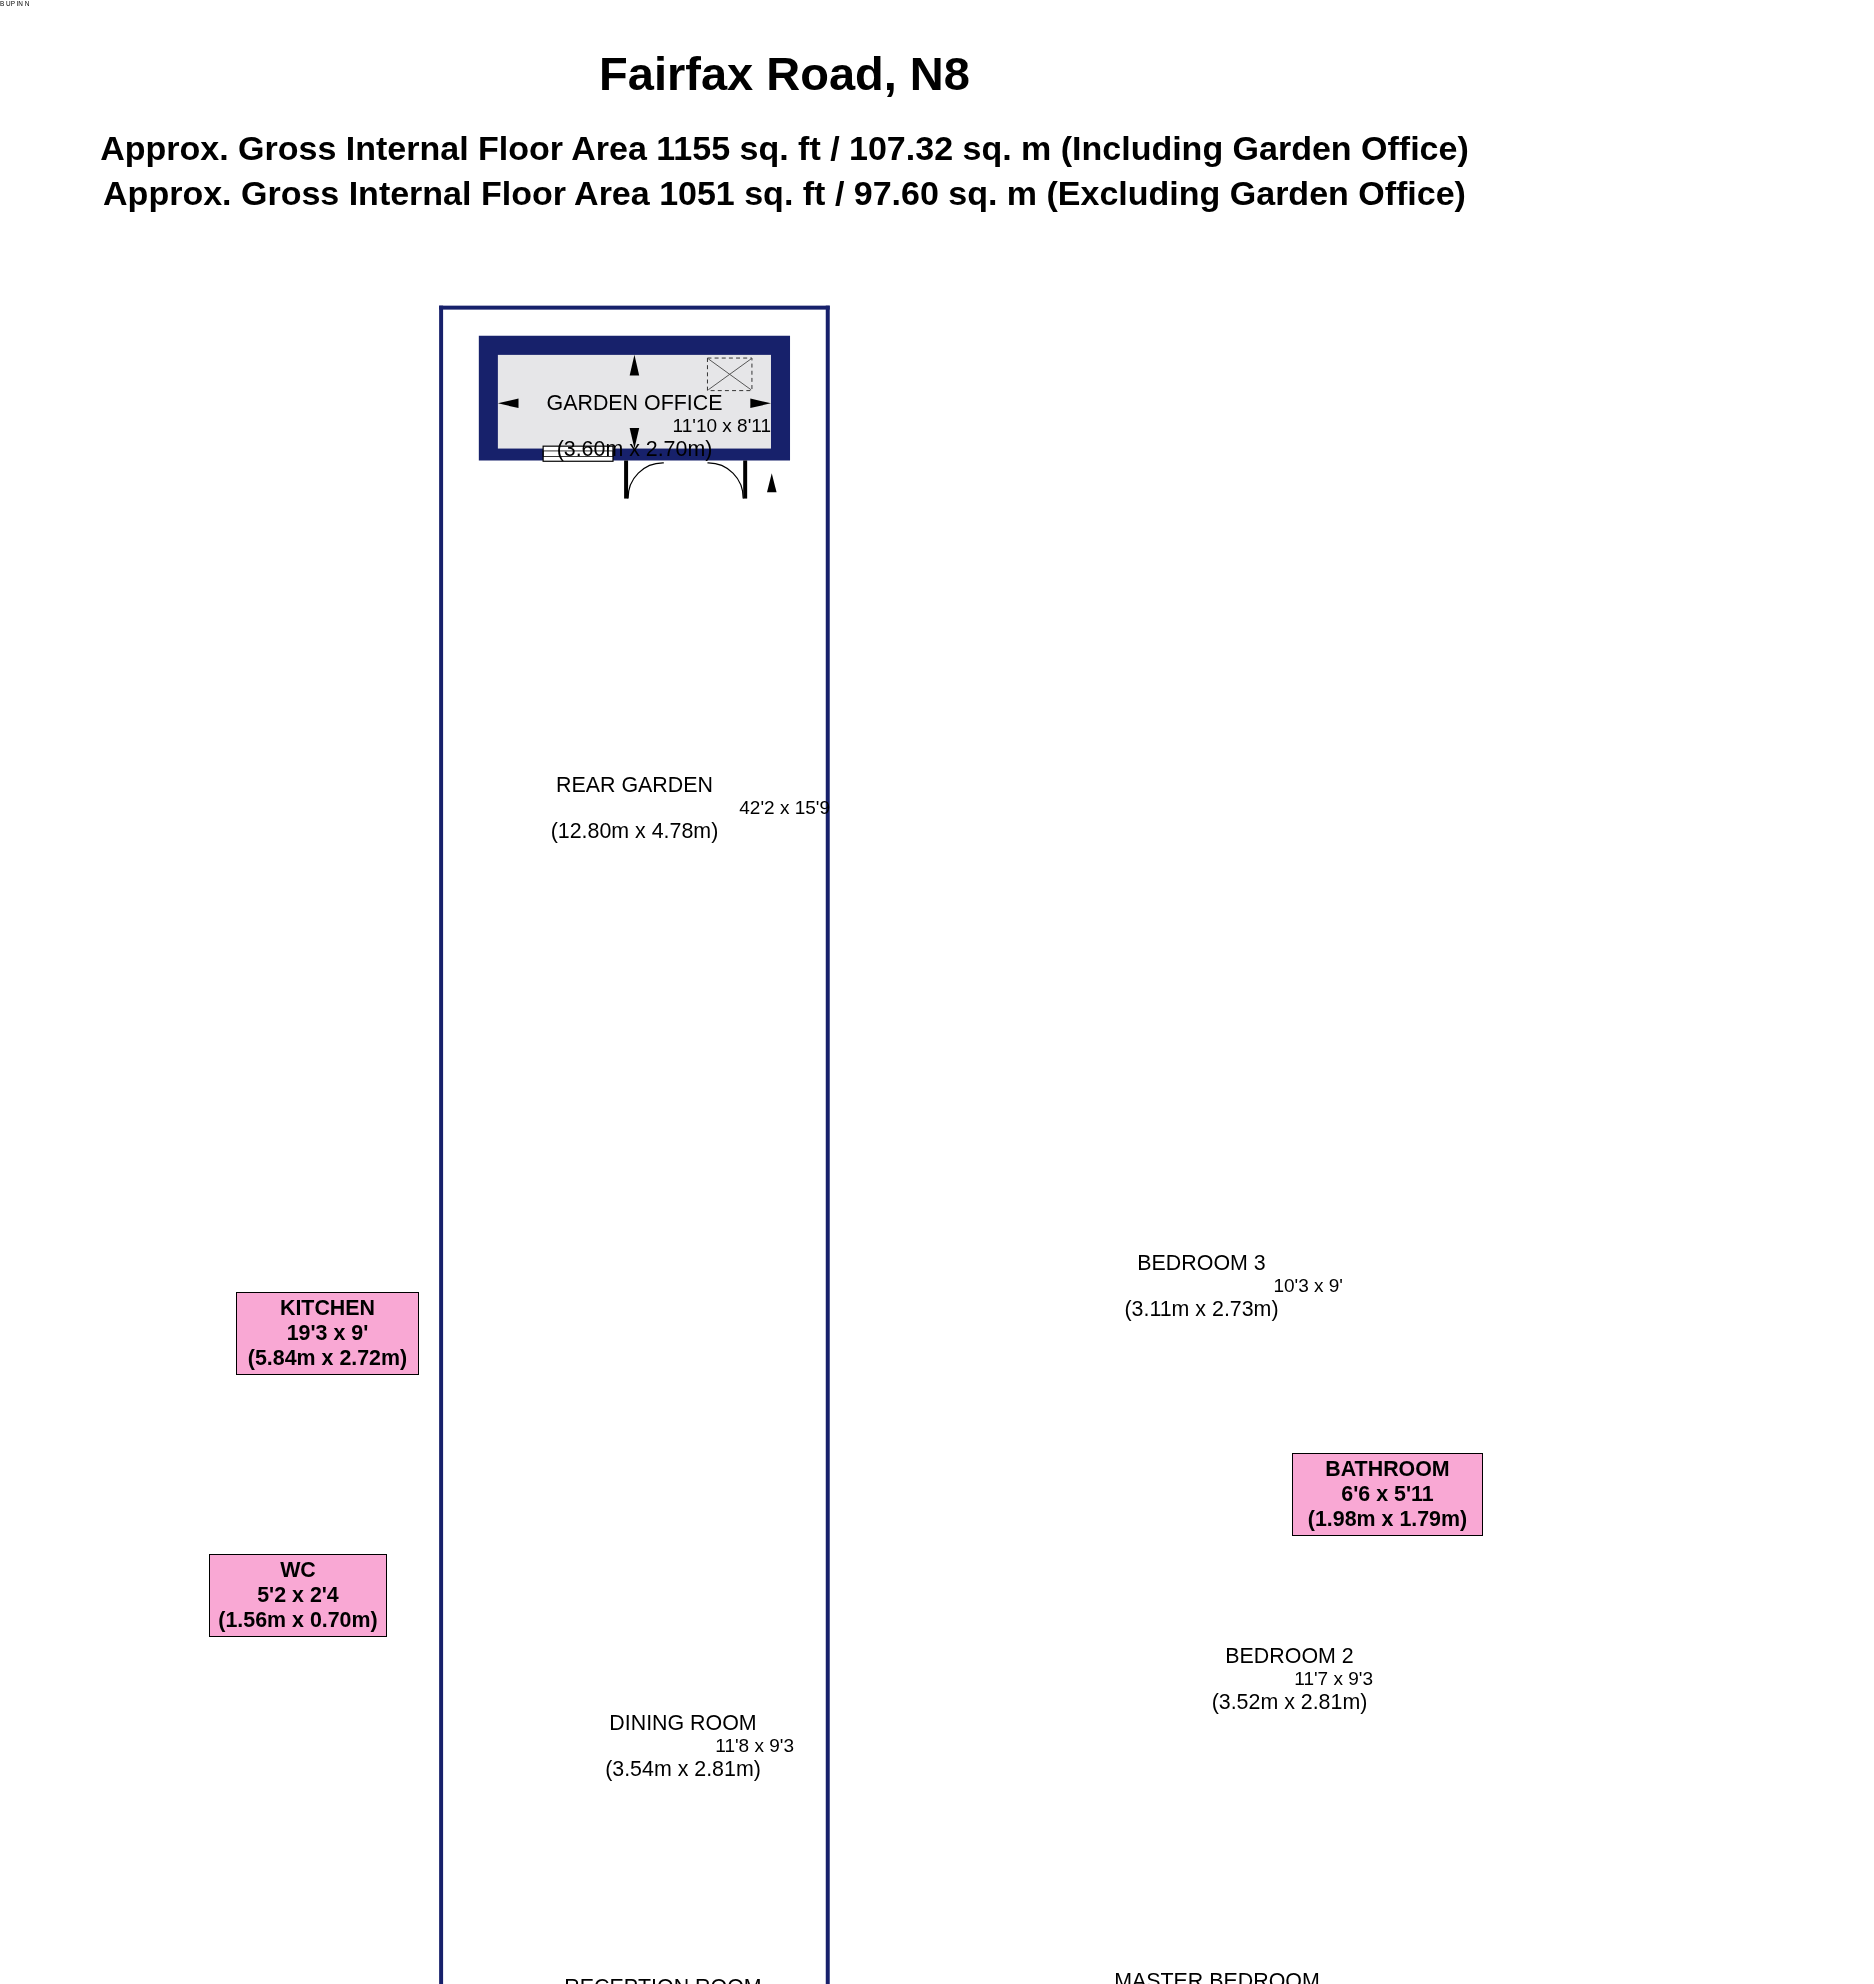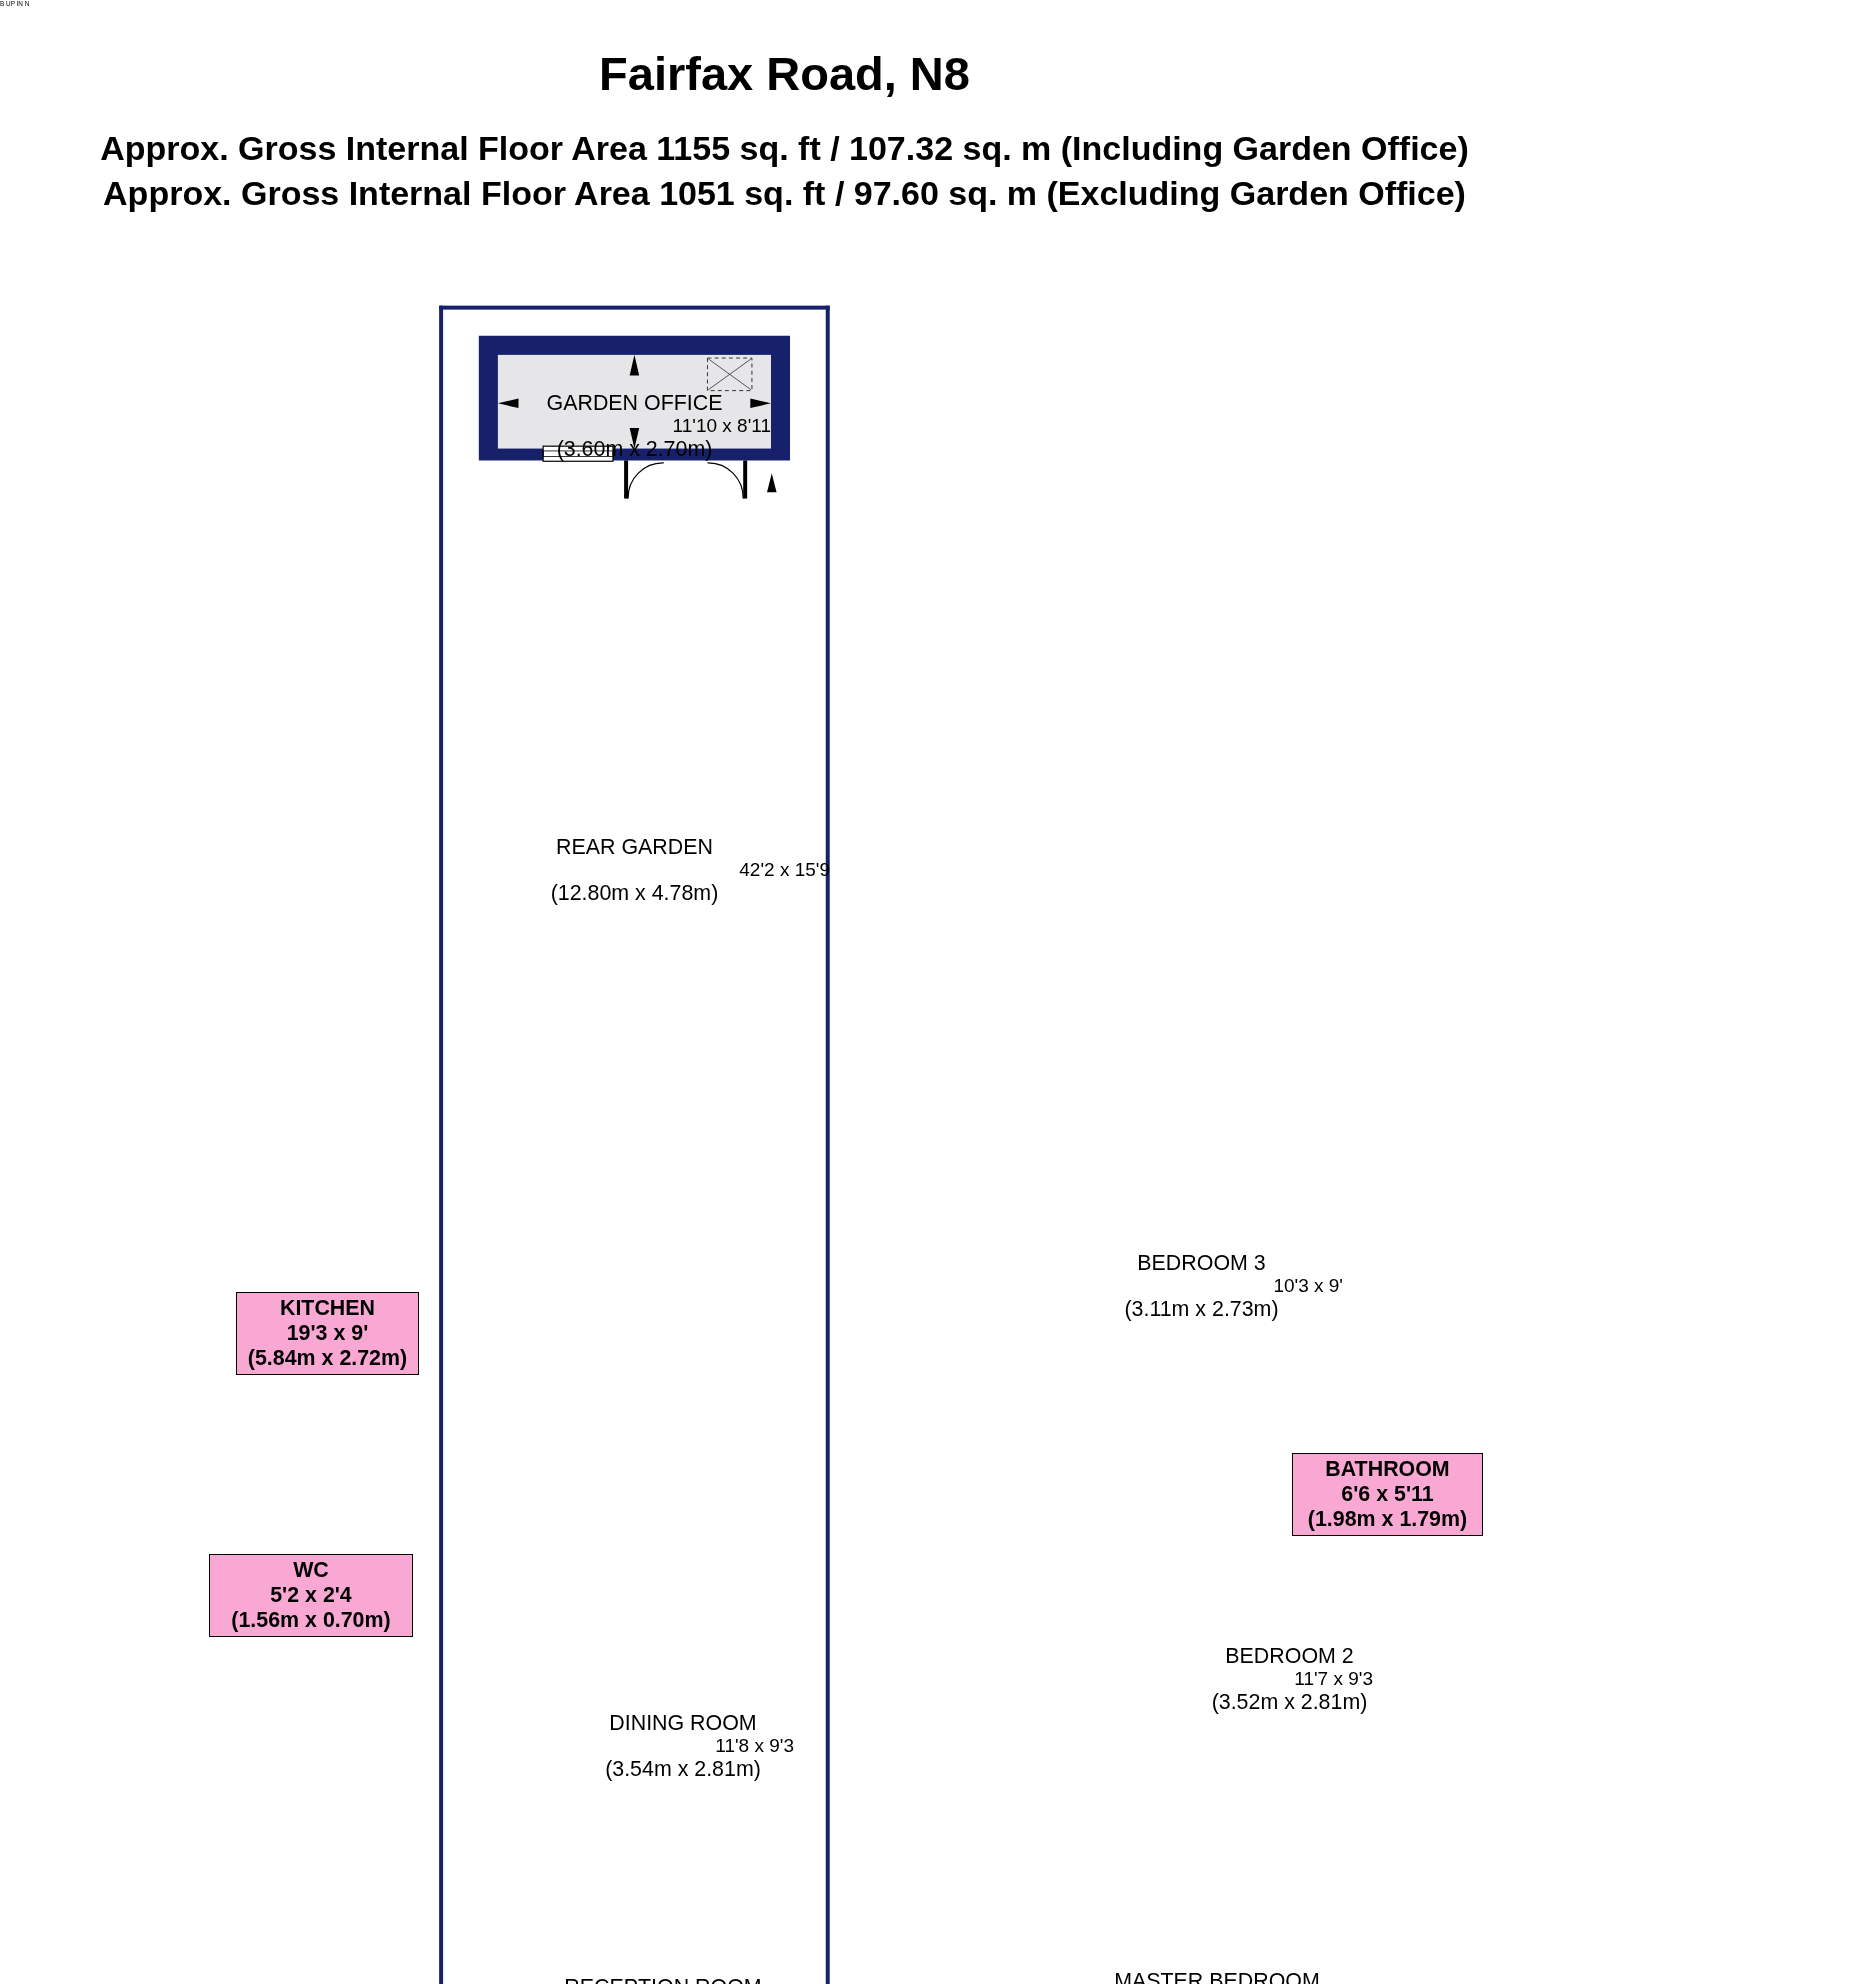--- a/index.html
+++ b/index.html
@@ -464,35 +464,35 @@
 
 
 
 <div class="rlabel" style="left:498px;top:391px;width:273px;">
   <div class="nm">GARDEN OFFICE</div>
   <div class="d1">11'10 x 8'11</div>
   <div class="d2">(3.60m x 2.70m)</div>
 </div>
 
 
-<div class="rlabel" style="left:439px;top:835px;width:391px;">
+<div class="rlabel" style="left:439px;top:773px;width:391px;">
   <div class="nm">REAR GARDEN</div>
   <div class="d1">42'2 x 15'9</div>
   <div class="d2">(12.80m x 4.78m)</div>
 </div>
 
 
 <div class="boxlabel" style="left:236px;top:1292px;width:183px;">
   <div>KITCHEN</div>
   <div>19'3 x 9'</div>
   <div>(5.84m x 2.72m)</div>
 </div>
 
 
-<div class="boxlabel" style="left:209px;top:1554px;width:204px;">
+<div class="boxlabel" style="left:209px;top:1554px;width:178px;">
   <div>WC</div>
   <div>5'2 x 2'4</div>
   <div>(1.56m x 0.70m)</div>
 </div>
 
 
 <div class="rlabel" style="left:572px;top:1711px;width:222px;">
   <div class="nm">DINING ROOM</div>
   <div class="d1">11'8 x 9'3</div>
   <div class="d2">(3.54m x 2.81m)</div>

